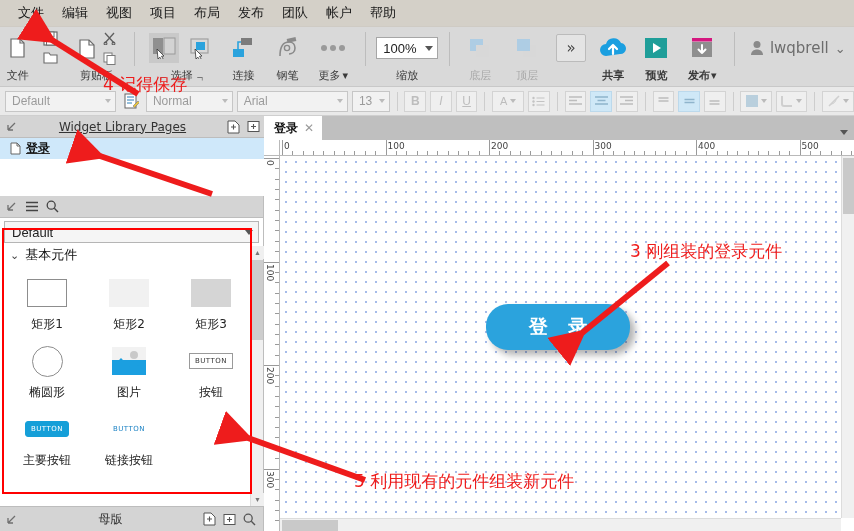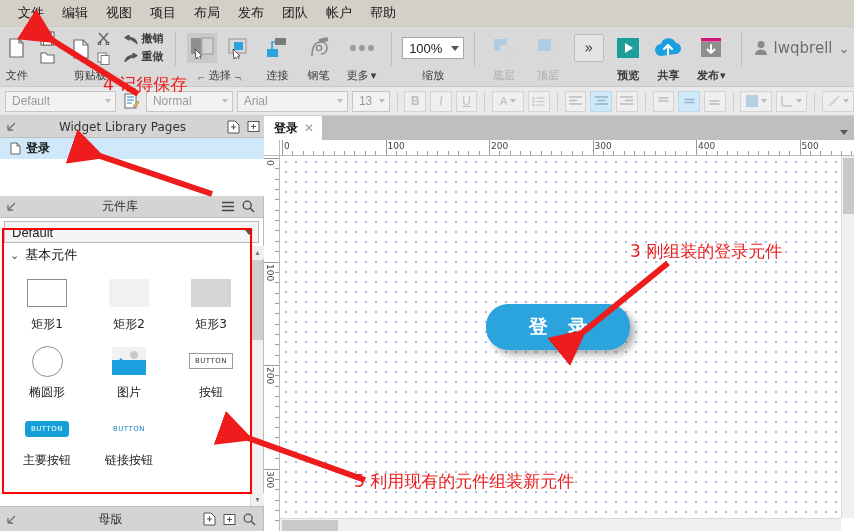--- a/index.html
+++ b/index.html
@@ -82,21 +82,21 @@
     display:flex; align-items:center; position:relative;
   }
   .panel-hdr .ttl {
     flex:1; text-align:center; font-size:12px; color:#333;
     font-family:"DejaVu Sans","Liberation Sans",sans-serif;
   }
   .hdr-ico { width:20px;height:20px;display:flex;align-items:center;justify-content:center;cursor:pointer;color:#555; }
   .pin { width:22px;height:20px;display:flex;align-items:center;justify-content:center;color:#6f6f6f;cursor:pointer; }
 
   #pagesPanel { position:absolute; left:0; top:116px; width:288px; height:80px; background:#fff;
-                border-right:1px solid #bdbdbd; }
+                border-right:1px solid #bdbdbd;text-decoration:underline; }
   .page-item { height:21px; display:flex; align-items:center; gap:5px; padding-left:26px;
                background:#cfe8fa; font-size:12px; color:#111; cursor:pointer; font-weight:bold;
                font-family:"DejaVu Sans","Liberation Sans",sans-serif;}
 
   #libPanel { position:absolute; left:0; top:196px; width:264px; height:310px; background:#fff;
               border-right:1px solid #bdbdbd; }
   .lib-select {
     margin:3px 4px 0 4px; height:22px; border:1px solid #b5b5b5; background:#f5f5f5;
     display:flex;align-items:center;justify-content:space-between;padding:0 5px 0 7px;
     font-size:13px;color:#222;cursor:pointer;
@@ -233,37 +233,20 @@
             <svg width="13" height="13" viewBox="0 0 13 13">
                 <rect x="1" y="1" width="8" height="9" fill="#fff" stroke="#7a7a7a" stroke-width="1"></rect>
                 <rect x="4" y="3.5" width="8" height="9" fill="#fff" stroke="#7a7a7a" stroke-width="1"></rect>
               </svg>
           </div>
         </div>
       </div>
       <div class="tlabel">剪贴板</div>
     </div>
 
-    <div class="tgroup" style="width:56px;justify-content:center">
-      <div class="trow" style="flex-direction:column;height:42px;justify-content:center;gap:2px;align-items:flex-start">
-        <div style="display:flex;align-items:center;gap:4px;cursor:pointer">
-          <svg width="14" height="11" viewBox="0 0 14 11">
-              <path d="M13 9C12 4 8 2 3 2.5M1 2.5l4-2.2V5z" fill="#555" stroke="#555" stroke-width="1.4" stroke-linejoin="round"></path>
-            </svg>
-          <span class="tlabel" style="font-weight:bold">撤销</span>
-        </div>
-        <div style="display:flex;align-items:center;gap:4px;cursor:pointer">
-          <svg width="14" height="11" viewBox="0 0 14 11">
-              <path d="M1 9C2 4 6 2 11 2.5M13 2.5l-4-2.2V5z" fill="#555" stroke="#555" stroke-width="1.4" stroke-linejoin="round"></path>
-            </svg>
-          <span class="tlabel" style="font-weight:bold">重做</span>
-        </div>
-      </div>
-      <div class="tlabel">&nbsp;</div>
-    </div>
 
     <div class="vsep"></div>
 
     <div class="tgroup" style="width:84px">
       <div class="trow" style="gap:6px">
         <div class="btn-ico" style="width:30px;height:30px;background:#c9c9c9">
           <svg width="24" height="22" viewBox="0 0 24 22">
               <rect x="1" y="1" width="10" height="16" fill="#8f8f8f"></rect>
               <rect x="12" y="1" width="11" height="16" fill="#d3d3d3" stroke="#9a9a9a"></rect>
               <path d="M5 12l7 7-2.5.3 1.6 2.4-1.6 1-1.6-2.5L6 22z" fill="#fff" stroke="#333" stroke-width=".8"></path>
@@ -367,40 +350,40 @@
       <div class="trow">
         <div class="chev-btn">»</div>
       </div>
       <div class="tlabel">&nbsp;</div>
     </div>
 
     <div style="flex:1"></div>
 
     <div class="tgroup" style="width:46px">
       <div class="trow">
+        <div class="btn-ico" style="width:34px;height:30px">
+          <svg width="30" height="24" viewBox="0 0 30 24">
+              <path d="M8 20a6 6 0 010-12 8 8 0 0115-1 5.5 5.5 0 01-1 11z" fill="#1b9fe0"></path>
+              <path d="M15 18V9M11 13l4-4 4 4" stroke="#fff" stroke-width="2.2" fill="none" stroke-linecap="round" stroke-linejoin="round"></path>
+            </svg>
+        </div>
+      </div>
+      <div class="tlabel" style="font-weight:bold">共享</div>
+    </div>
+
+    <div class="tgroup" style="width:46px">
+      <div class="trow">
         <div class="btn-ico" style="width:32px;height:30px">
           <svg width="26" height="24" viewBox="0 0 26 24">
               <rect x="2" y="2" width="22" height="20" fill="#1f9e99"></rect>
               <path d="M10 7l8 5-8 5z" fill="#fff"></path>
             </svg>
         </div>
       </div>
       <div class="tlabel" style="font-weight:bold">预览</div>
-    </div>
-
-    <div class="tgroup" style="width:46px">
-      <div class="trow">
-        <div class="btn-ico" style="width:34px;height:30px">
-          <svg width="30" height="24" viewBox="0 0 30 24">
-              <path d="M8 20a6 6 0 010-12 8 8 0 0115-1 5.5 5.5 0 01-1 11z" fill="#1b9fe0"></path>
-              <path d="M15 18V9M11 13l4-4 4 4" stroke="#fff" stroke-width="2.2" fill="none" stroke-linecap="round" stroke-linejoin="round"></path>
-            </svg>
-        </div>
-      </div>
-      <div class="tlabel" style="font-weight:bold">共享</div>
     </div>
 
     <div class="tgroup" style="width:52px">
       <div class="trow">
         <div class="btn-ico" style="width:32px;height:30px">
           <svg width="26" height="24" viewBox="0 0 26 24">
               <rect x="3" y="2" width="20" height="3.5" fill="#d4177f"></rect>
               <rect x="3" y="6" width="20" height="15" fill="#8e8e8e"></rect>
               <path d="M13 9v8M9.5 13.5L13 17l3.5-3.5" stroke="#fff" stroke-width="2" fill="none" stroke-linecap="round" stroke-linejoin="round"></path>
             </svg>
@@ -557,21 +540,20 @@
     </div>
   </div>
 
   <div id="libPanel">
     <div class="panel-hdr">
       <div class="pin">
         <svg width="11" height="11" viewBox="0 0 11 11">
             <path d="M9 2L2 9M2 9V4M2 9h5" stroke="#6f6f6f" stroke-width="1.3" fill="none"></path>
           </svg>
       </div>
-      <div class="ttl">元件库</div>
       <div class="hdr-ico">
         <svg width="14" height="11" viewBox="0 0 14 11">
             <path d="M1 1.5h12M1 5.5h12M1 9.5h12" stroke="#444" stroke-width="1.4"></path>
           </svg>
       </div>
       <div class="hdr-ico" style="margin-right:5px">
         <svg width="13" height="13" viewBox="0 0 13 13">
             <circle cx="5.2" cy="5.2" r="4" fill="none" stroke="#444" stroke-width="1.3"></circle>
             <path d="M8.3 8.3L12 12" stroke="#444" stroke-width="1.4"></path>
           </svg>

